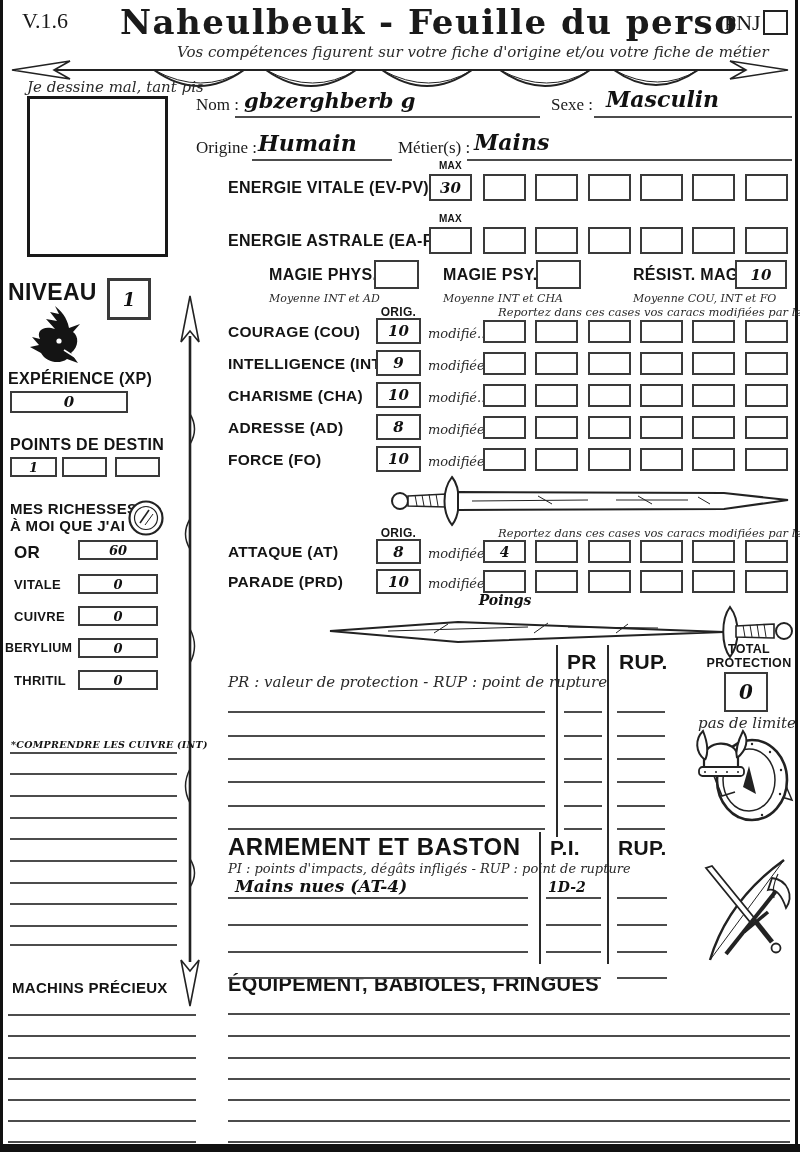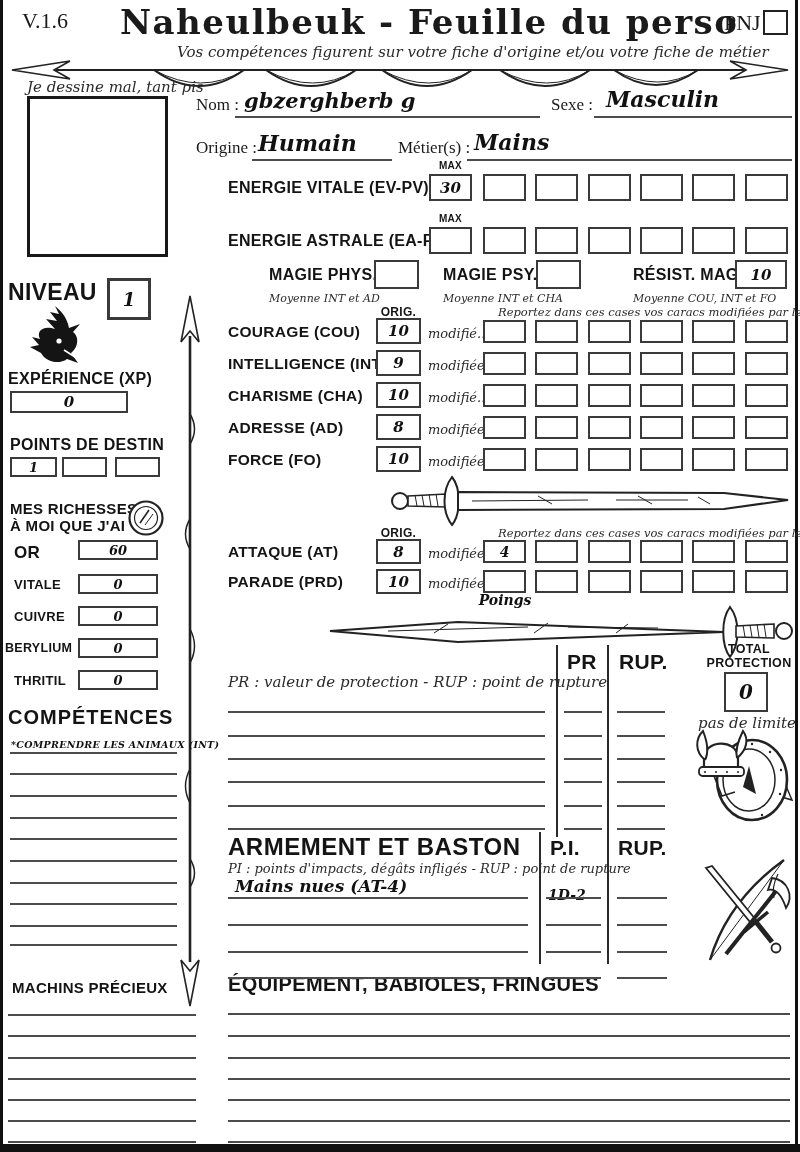--- a/index.html
+++ b/index.html
@@ -84,21 +84,20 @@
 
   <div class="blabel" style="left:10px;top:500px;font-size:15px;">MES RICHESSES</div>
   <div class="blabel" style="left:10px;top:517px;font-size:15px;">À MOI QUE J'AI</div>
   <svg style="left:126px;top:498px;" width="40" height="40" viewBox="0 0 40 40">
     <circle cx="20" cy="20" r="16.5" fill="#fff" stroke="#222" stroke-width="2.2"></circle>
     <circle cx="20" cy="20" r="11.5" fill="none" stroke="#222" stroke-width="1.2"></circle>
     <line x1="14" y1="25" x2="23" y2="12" stroke="#222" stroke-width="1.6"></line>
     <line x1="19" y1="27" x2="27" y2="16" stroke="#222" stroke-width="1"></line>
   </svg>
 
-  <div class="blabel" style="left:8px;top:706px;font-size:20px;letter-spacing:1px;">COMPÉTENCES</div>
 
   <div class="blabel" style="left:12px;top:979px;font-size:15px;">MACHINS PRÉCIEUX</div>
 
   <svg style="left:388px;top:476px;" width="404" height="50" viewBox="0 0 404 50">
     <circle cx="12" cy="25" r="8" fill="#fff" stroke="#222" stroke-width="2"></circle>
     <path d="M20,20 L58,18 L58,31 L20,30 Z" fill="#fff" stroke="#222" stroke-width="1.6"></path>
     <path d="M27,19 l2,11 M34,19 l2,11 M41,18 l2,12 M48,18 l2,12" stroke="#222" stroke-width="1"></path>
     <path d="M64,1 C54,14 54,36 64,49 C73,38 73,12 64,1 Z" fill="#fff" stroke="#222" stroke-width="2"></path>
     <path d="M70,16 L336,17 L400,24 L336,33 L70,34 Z" fill="#fff" stroke="#222" stroke-width="2"></path>
     <path d="M84,25 L200,24 M228,24 L300,24" stroke="#222" stroke-width="1"></path>
@@ -304,21 +303,21 @@
       <span class="hw" style="font-size: 13px;">0</span>
     </div>
     <div class="blabel" style="left: 5px; top: 641px; font-size: 12.5px;">BERYLIUM</div>
     <div class="box" style="left: 78px; top: 638px; width: 80px; height: 20px;">
       <span class="hw" style="font-size: 13px;">0</span>
     </div>
     <div class="blabel" style="left: 14px; top: 673px; font-size: 13px;">THRITIL</div>
     <div class="box" style="left: 78px; top: 670px; width: 80px; height: 20px;">
       <span class="hw" style="font-size: 13px;">0</span>
     </div>
-    <div class="hwabs" style="left: 11px; top: 739px; font-size: 9.5px; letter-spacing: 0.3px;">*COMPRENDRE LES ANIMAUX (INT)</div>
+    <div class="hwabs" style="left: 11px; top: 739px; font-size: 9.5px; letter-spacing: 0.3px;">*COMPRENDRE LES CUIVRE (INT)</div>
     <div class="rline" style="left: 10px; top: 752px; width: 167px;"></div>
     <div class="rline" style="left: 10px; top: 773px; width: 167px;"></div>
     <div class="rline" style="left: 10px; top: 795px; width: 167px;"></div>
     <div class="rline" style="left: 10px; top: 817px; width: 167px;"></div>
     <div class="rline" style="left: 10px; top: 838px; width: 167px;"></div>
     <div class="rline" style="left: 10px; top: 860px; width: 167px;"></div>
     <div class="rline" style="left: 10px; top: 882px; width: 167px;"></div>
     <div class="rline" style="left: 10px; top: 903px; width: 167px;"></div>
     <div class="rline" style="left: 10px; top: 925px; width: 167px;"></div>
     <div class="rline" style="left: 10px; top: 944px; width: 167px;"></div>
@@ -341,21 +340,21 @@
     <div class="rline" style="left: 228px; top: 781px; width: 317px;"></div>
     <div class="rline" style="left: 564px; top: 781px; width: 38px;"></div>
     <div class="rline" style="left: 617px; top: 781px; width: 48px;"></div>
     <div class="rline" style="left: 228px; top: 805px; width: 317px;"></div>
     <div class="rline" style="left: 564px; top: 805px; width: 38px;"></div>
     <div class="rline" style="left: 617px; top: 805px; width: 48px;"></div>
     <div class="rline" style="left: 228px; top: 828px; width: 317px;"></div>
     <div class="rline" style="left: 564px; top: 828px; width: 38px;"></div>
     <div class="rline" style="left: 617px; top: 828px; width: 48px;"></div>
     <div class="hwabs" style="left: 235px; top: 876px; font-size: 17px;">Mains nues (AT-4)</div>
-    <div class="hwabs" style="left: 548px; top: 879px; font-size: 14px; margin-top: 8px;">1D-2</div>
+    <div class="hwabs" style="left: 548px; top: 879px; font-size: 14px;">1D-2</div>
     <div class="rline" style="left: 228px; top: 897px; width: 300px;"></div>
     <div class="rline" style="left: 546px; top: 897px; width: 55px;"></div>
     <div class="rline" style="left: 617px; top: 897px; width: 50px;"></div>
     <div class="rline" style="left: 228px; top: 924px; width: 300px;"></div>
     <div class="rline" style="left: 546px; top: 924px; width: 55px;"></div>
     <div class="rline" style="left: 617px; top: 924px; width: 50px;"></div>
     <div class="rline" style="left: 228px; top: 951px; width: 300px;"></div>
     <div class="rline" style="left: 546px; top: 951px; width: 55px;"></div>
     <div class="rline" style="left: 617px; top: 951px; width: 50px;"></div>
     <div class="rline" style="left: 228px; top: 977px; width: 300px;"></div>

